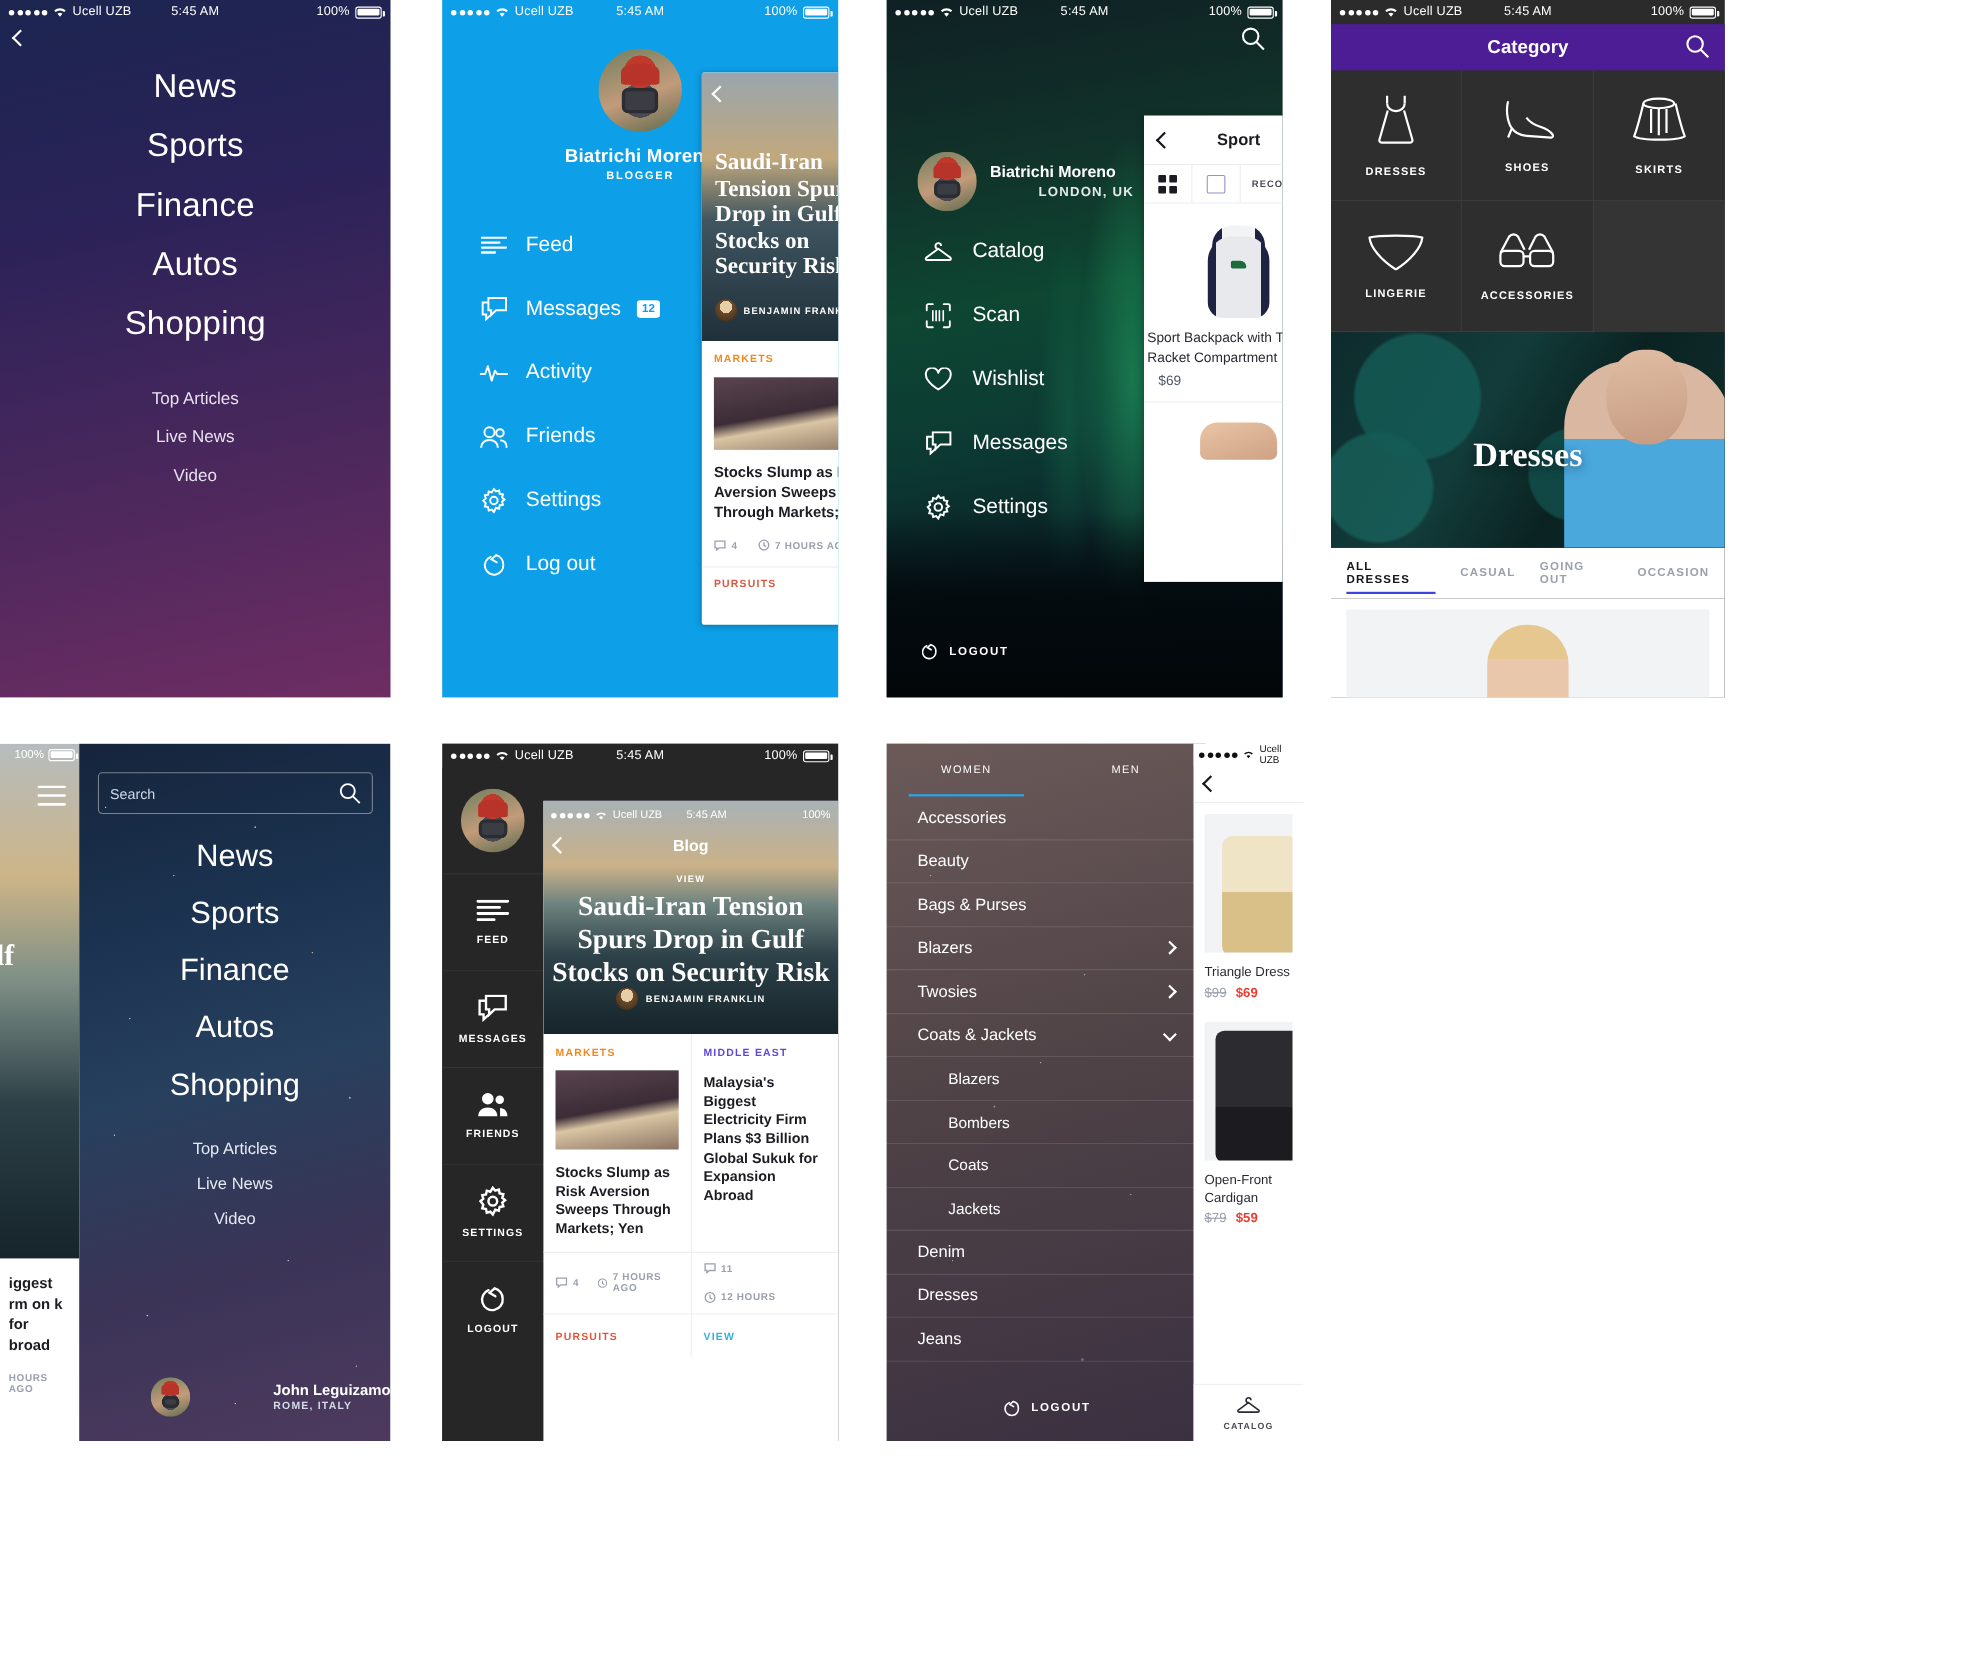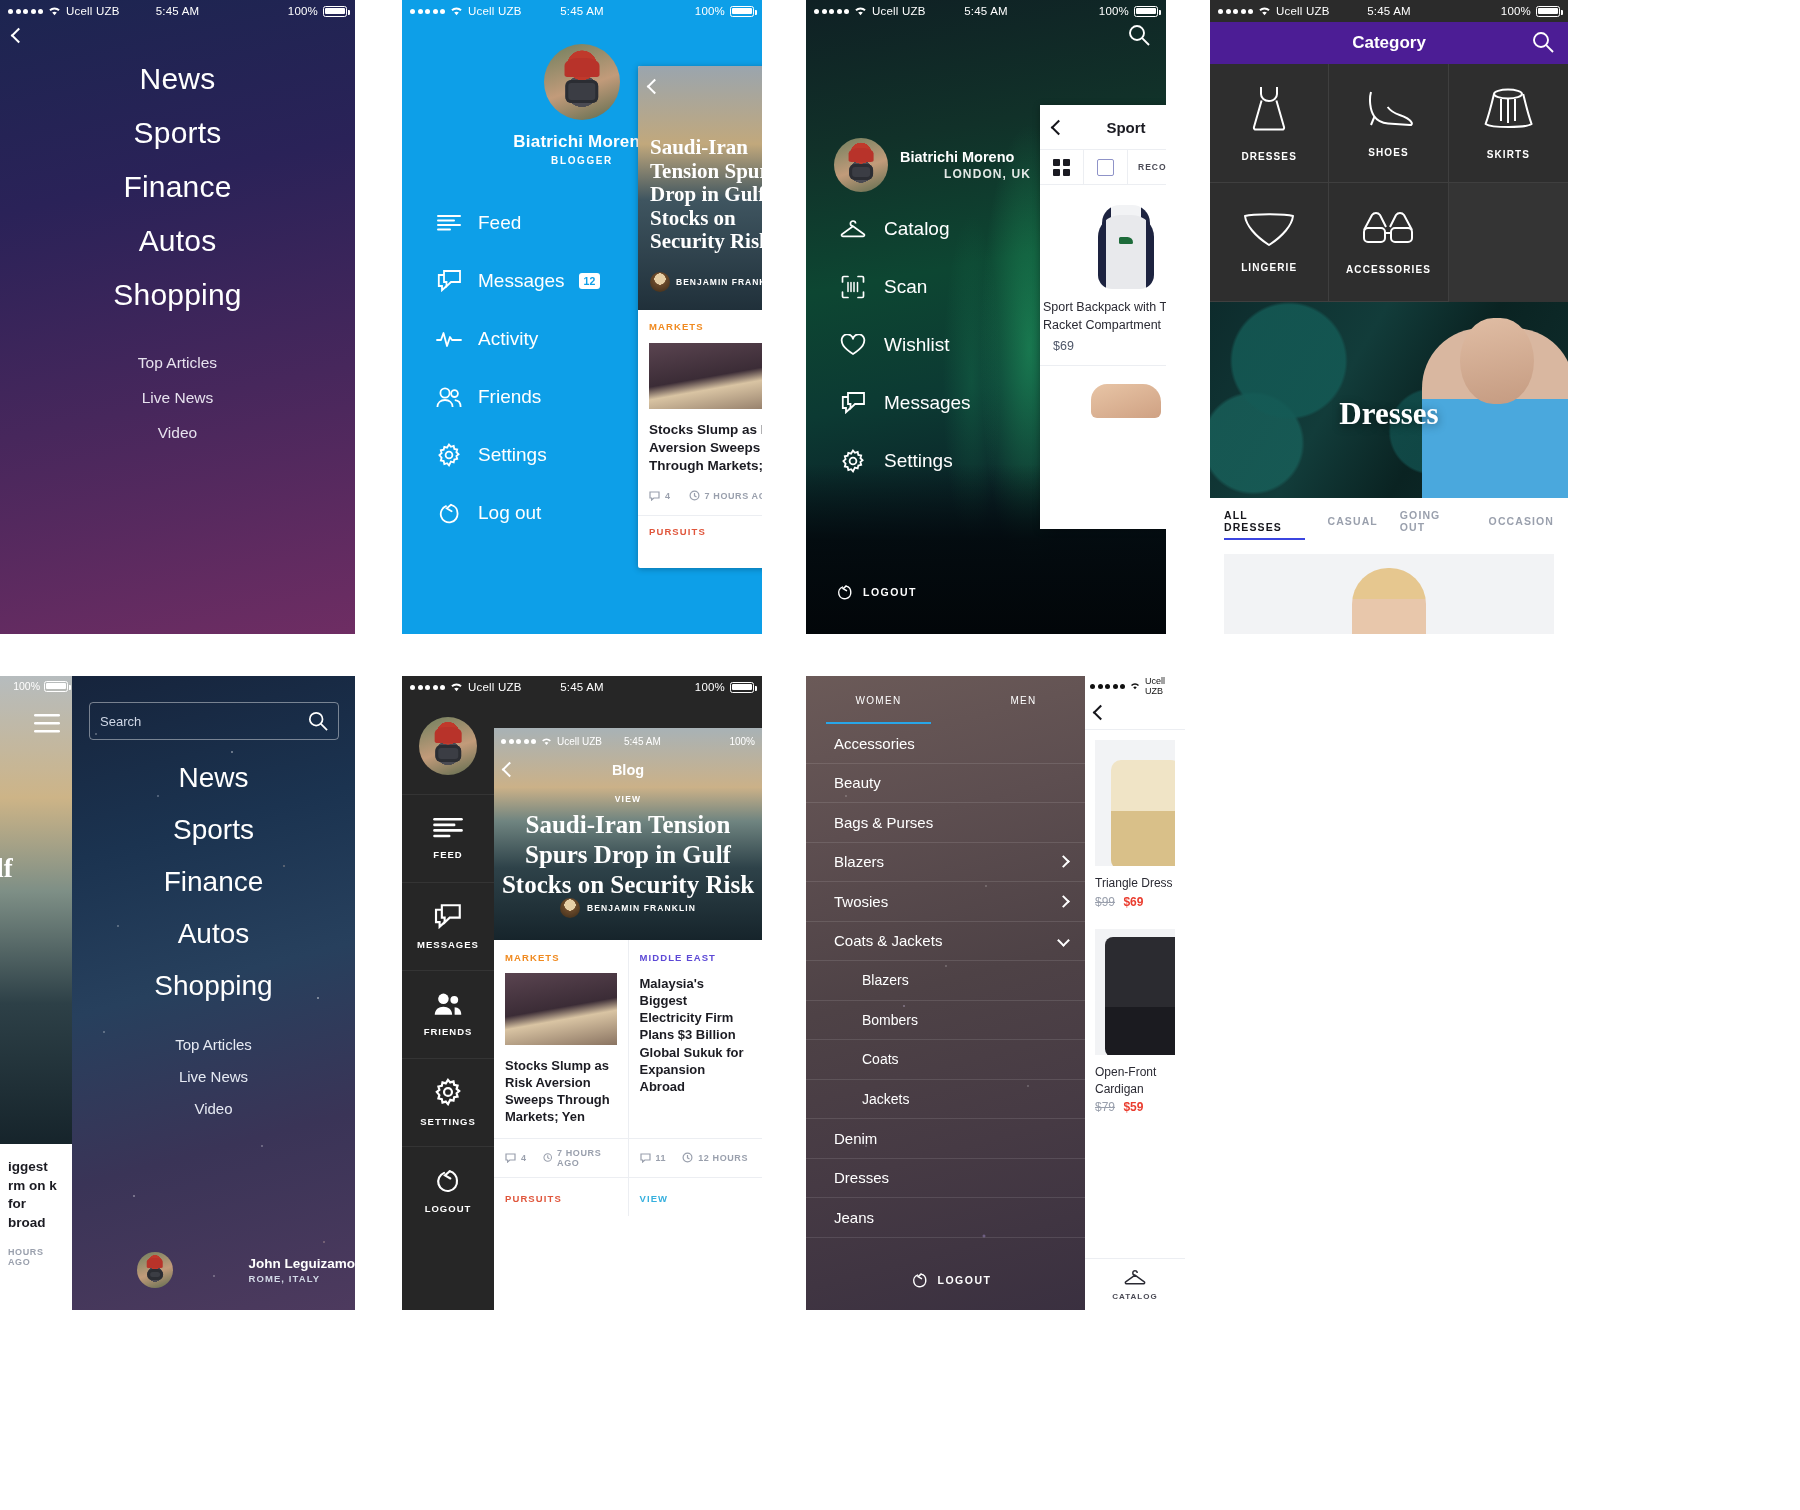--- a/index.html
+++ b/index.html
@@ -237,21 +237,21 @@
   #p6 .bhero .by { position: absolute; left: 0; right: 0; bottom: 22px; display: flex; align-items: center;
     justify-content: center; gap: 7px; }
   #p6 .bhero .by span { color: #fff; font-size: 8.5px; font-weight: 700; letter-spacing: 1.1px; }
   #p6 .cols { display: flex; }
   #p6 .col { flex: 1; padding: 12px 11px; border-right: 1px solid #eceef2; }
   #p6 .col:last-child { border-right: none; }
   #p6 .col .thumb { height: 72px; margin: 10px 0 12px; }
   #p6 .col .art-h { font-size: 13px; }
   #p6 .footrow { display: flex; border-top: 1px solid #eceef2; }
   #p6 .footrow .fc { flex: 1; padding: 9px 11px; border-right: 1px solid #eceef2; display: flex; gap: 16px; }
-  #p6 .footrow .fc:last-child { border-right: none; }
+  #p6 .footrow .fc:last-child { border-right: none; flex-direction: column; }
   #p6 .kickrow { display: flex; border-top: 1px solid #eceef2; }
   #p6 .kickrow .kc { flex: 1; padding: 10px 11px; border-right: 1px solid #eceef2; }
   #p6 .kickrow .kc:last-child { border-right: none; }
 
   
   #p7 { left: 806px; top: 676px; width: 290px; height: 634px;
         background: linear-gradient(165deg,#6b5a58 0%, #5d4e50 24%, #4e4246 48%, #463a44 72%, #3a3040 100%); }
   #p7 .stars { position: absolute; inset: 0; opacity: .6;
     background-image:
       radial-gradient(1px 1px at 40px 120px, #fff, transparent),

